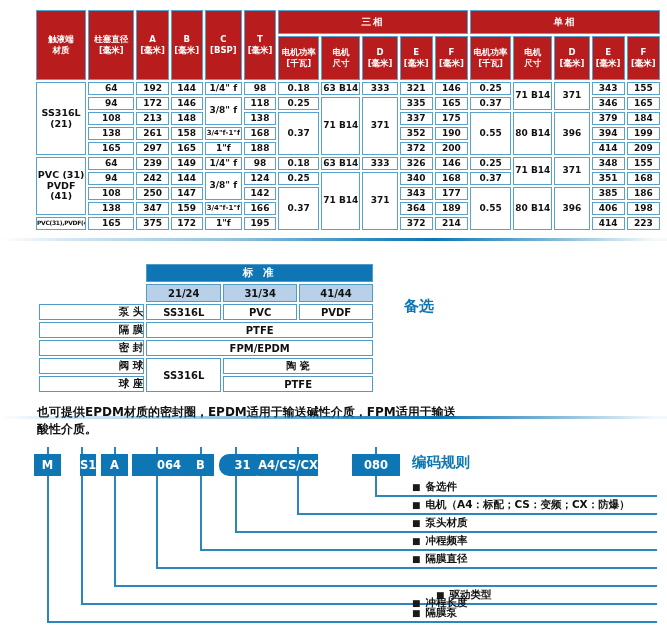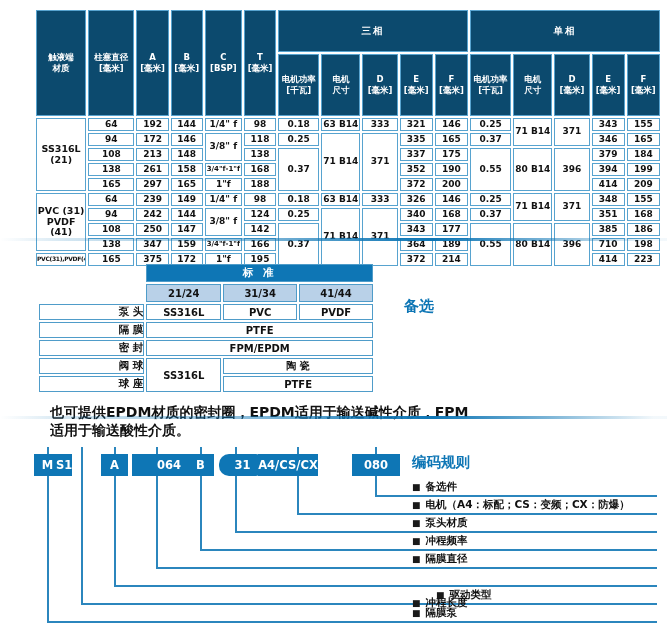--- a/index.html
+++ b/index.html
@@ -4,21 +4,21 @@
 <style>
   html,body{margin:0;padding:0;background:#fff;}
   .page{position:relative;width:667px;height:643px;background:#ffffff;overflow:hidden;
         font-family:"DejaVu Sans","Liberation Sans",sans-serif;color:#111;}
 
   
   table.tt{position:absolute;left:34px;top:8px;width:628px;table-layout:fixed;
            border-collapse:separate;border-spacing:2px;}
   table.tt th,table.tt td{border:1px solid #57a3cf;text-align:center;vertical-align:middle;
            font-weight:bold;white-space:pre-line;overflow:hidden;}
-  table.tt thead th{background:#0c4a6e;color:#fff;font-size:8.5px;line-height:1.25;padding:14px 0;}
+  table.tt thead th{background:#b91c1c;color:#fff;font-size:8.5px;line-height:1.25;padding:5px 0;}
   table.tt thead th.band{height:12px;font-size:9.5px;letter-spacing:2px;}
   table.tt thead th.sub{height:32px;}
   table.tt td{background:#fff;font-size:9px;height:11px;padding:0;line-height:1.1;}
   table.tt td.lbl{font-size:9.5px;}
   table.tt td.mid{font-size:7px;}
   table.tt td.sm{font-size:6px;letter-spacing:-0.3px;}
 
   
   .divider{position:absolute;left:0;width:667px;height:3px;
      background:linear-gradient(90deg,rgba(14,118,181,0) 0%,rgba(14,118,181,0.18) 10%,
@@ -29,21 +29,21 @@
   
   table.mt{position:absolute;left:37px;top:262px;width:338px;table-layout:fixed;
            border-collapse:separate;border-spacing:2px;}
   table.mt th,table.mt td{border:1px solid #4f9cc9;text-align:center;vertical-align:middle;
            font-weight:bold;overflow:hidden;}
   table.mt th.title{background:#0e76b5;color:#fff;font-size:10.5px;height:13px;letter-spacing:3px;}
   table.mt th.sub{background:#b9d1e8;color:#111;font-size:10px;height:14px;}
   table.mt td{background:#fff;font-size:10px;height:14px;padding:0;color:#111;}
   table.mt td.rl{text-align:right;padding-left:10px;font-size:10.5px;}
   table.mt .g{border:none;background:transparent;}
-  .footnote{position:absolute;left:37px;top:404px;width:430px;font-size:14px;font-weight:bold;color:#111;margin-left:13px;}
+  .footnote{position:absolute;left:37px;top:404px;width:430px;font-size:12px;font-weight:bold;color:#111;}
 
   
   .options-title{position:absolute;left:404px;top:297px;font-size:15px;font-weight:bold;color:#0e76b5;}
   .options-body{position:absolute;left:385px;top:324px;width:274px;font-size:11px;font-weight:bold;
                 color:#111;line-height:1.95;}
 
   
   .code-title{position:absolute;left:412px;top:453px;font-size:14.5px;font-weight:bold;color:#0e76b5;}
   .code-box{position:absolute;top:454px;height:22px;line-height:22px;background:#0e76b5;color:#fff;
             font-weight:bold;font-size:11.5px;text-align:center;z-index:2;}
@@ -237,21 +237,21 @@
           <td>186</td>
         </tr>
         <tr>
           <td>138</td>
           <td>347</td>
           <td>159</td>
           <td class="mid">3/4"f-1"f</td>
           <td>166</td>
           <td>364</td>
           <td>189</td>
-          <td>710</td>
+          <td>406</td>
           <td>198</td>
         </tr>
         <tr>
           <td class="lbl sm">PVC(31),PVDF(41)</td>
           <td>165</td>
           <td>375</td>
           <td>172</td>
           <td>1"f</td>
           <td>195</td>
           <td>372</td>
@@ -312,21 +312,21 @@
   <div class="options-title">备选</div>
 
   <div class="divider d2"></div>
 
   <div class="code-title">编码规则</div>
   <div id="code-area">
       <div class="code-box" style="left: 34px; width: 27px;">M</div>
       <div class="vline" style="left: 46.5px; top: 447px; height: 174px;"></div>
       <div class="hline" style="left: 46.5px; top: 621px; width: 610.5px;"></div>
       <div class="legend-item" style="top: 606px;"><span class="sq">■</span><span>隔膜泵</span></div>
-      <div class="code-box" style="left: 56px; width: 16px;">S1</div>
+      <div class="code-box" style="left: 80px; width: 16px;">S1</div>
       <div class="vline" style="left: 81px; top: 447px; height: 156px;"></div>
       <div class="hline" style="left: 81px; top: 603px; width: 576px;"></div>
       <div class="legend-item" style="top: 588px; margin-left: 24px;"><span class="sq">■</span><span>驱动类型</span></div>
       <div class="code-box" style="left: 101px; width: 27px;">A</div>
       <div class="vline" style="left: 113.5px; top: 447px; height: 138px;"></div>
       <div class="hline" style="left: 113.5px; top: 585px; width: 543.5px;"></div>
       <div class="legend-item" style="top: 596px;"><span class="sq">■</span><span>冲程长度</span></div>
       <div class="code-box" style="left: 132px; width: 50px; padding-left: 12px;">064</div>
       <div class="vline" style="left: 156px; top: 447px; height: 120px;"></div>
       <div class="hline" style="left: 156px; top: 567px; width: 501px;"></div>

